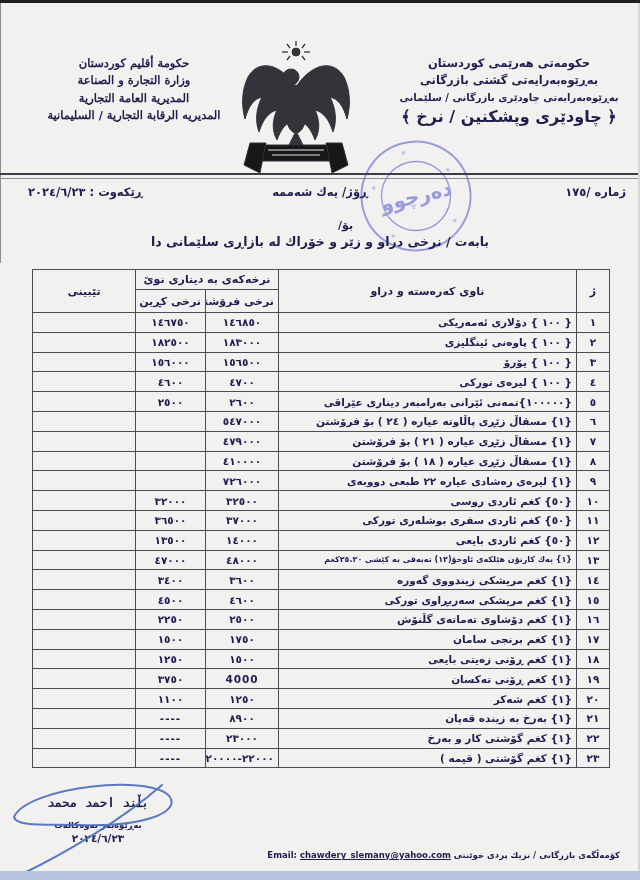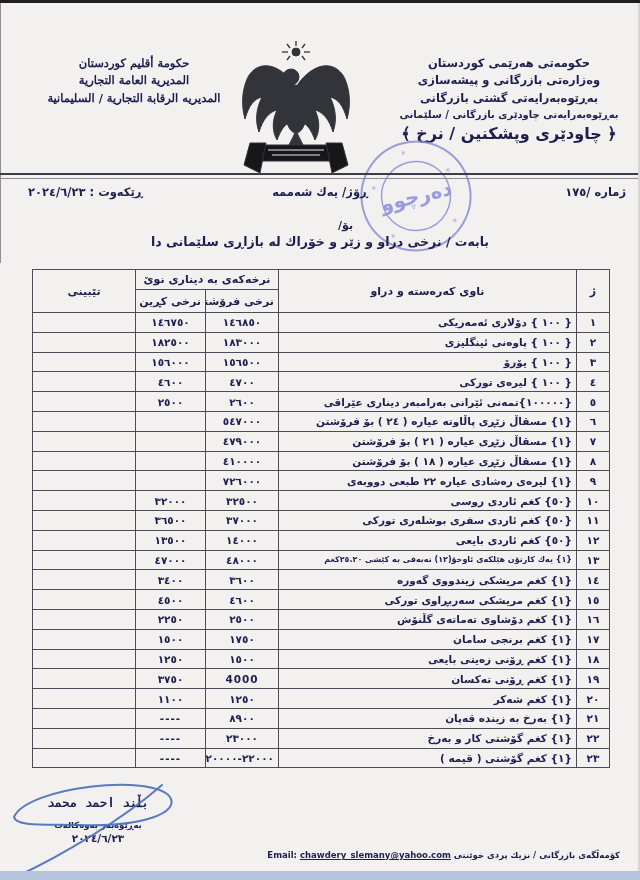--- a/index.html
+++ b/index.html
@@ -76,28 +76,28 @@
   .footer-line .email-wrap{direction:ltr;display:inline-block;}
   .footer-line .email{ text-decoration:underline;color:#1d1d4e;}
 </style>
 </head>
 <body>
 
 <div class="page">
 
   <div class="hdr hdr-right">
     <div>حكومەتى هەرێمى كوردستان</div>
-    <div>وەزارەتى بازرگانى و پيشەسازى</div>
     <div>بەڕێوەبەرايەتى گشتى بازرگانى</div>
     <div class="sub1">بەڕێوەبەرايەتى چاودێرى بازرگانى / سلێمانى</div>
     <div class="sub2">﴿  چاودێرى وپشكنين / نرخ  ﴾</div>
   </div>
 
   <div class="hdr hdr-left">
     <div>حكومة أقليم كوردستان</div>
+    <div>وزارة التجارة و الصناعة</div>
     <div>المديرية العامة التجارية</div>
     <div>المديريه الرقابة التجارية / السليمانية</div>
   </div>
 
   <div class="emblem">
     <svg viewBox="0 0 128 140" width="128" height="140">
       <g fill="#33333a" stroke="#33333a">
 
         <circle cx="64" cy="13" r="4" fill="#33333a"></circle>
         <g stroke-width="1.3">

